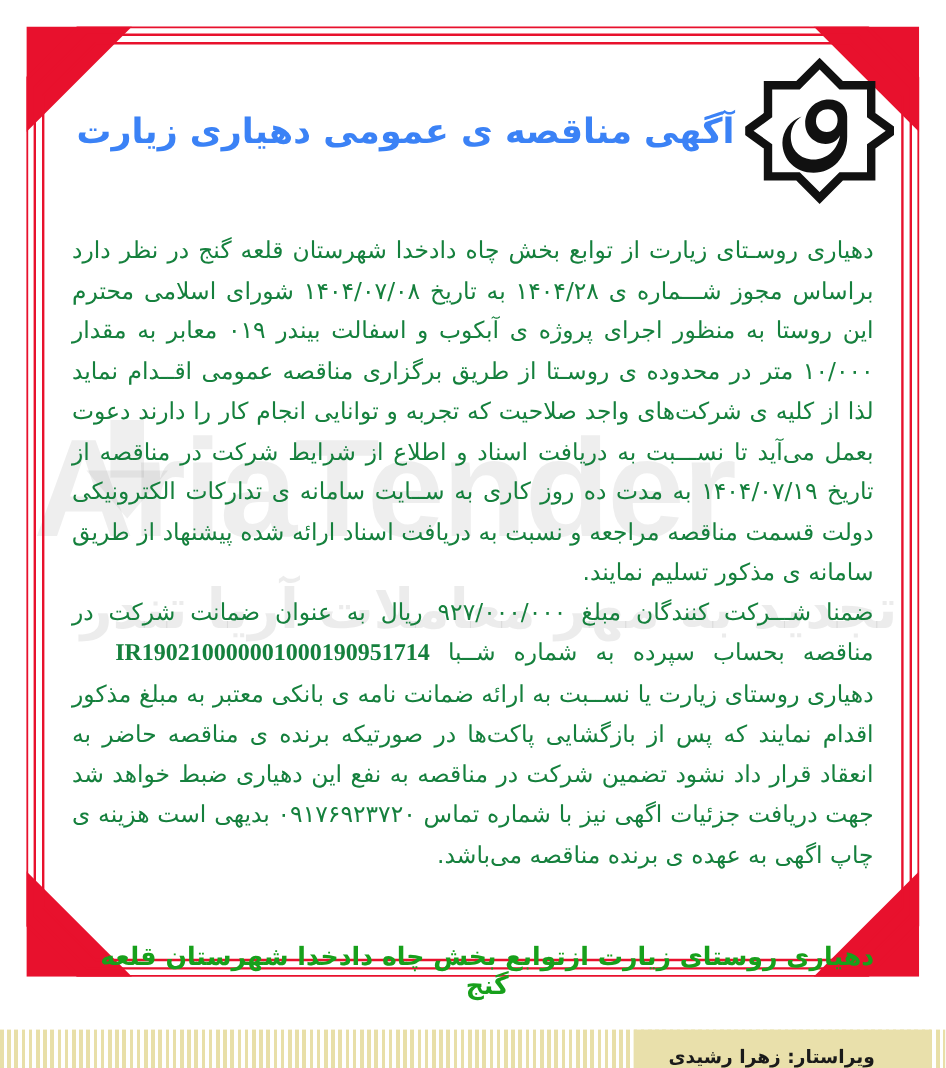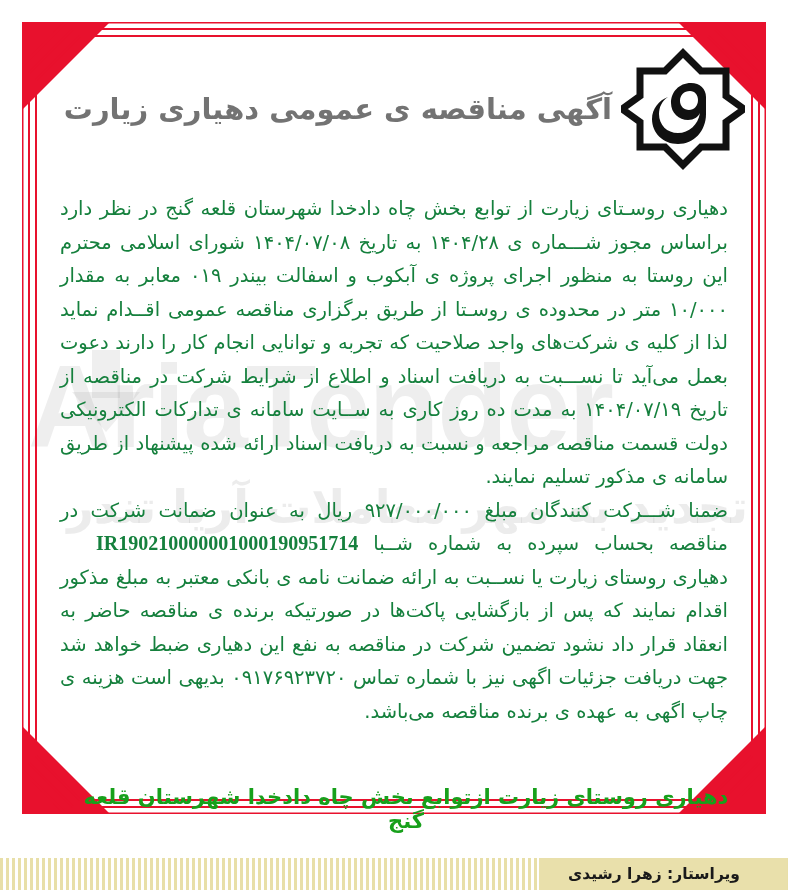--- a/index.html
+++ b/index.html
@@ -88,21 +88,21 @@
     top: 34px;
     width: 708px;
     height: 150px;
     z-index: 4;
     display: flex;
     flex-direction: row-reverse;
     align-items: center;
   }
   .header-title {
     flex: 1;
-    color: #737373;
+    color: #3b82f6;
     font-size: 29px;
     font-weight: bold;
     line-height: 1.55;
     text-align: right;
     padding-right: 6px;
     padding-left: 10px;
     letter-spacing: -0.4px;
   }
   .header-title .l2 { display: block; }
   .logo {
@@ -165,27 +165,27 @@
     height: 32px;
     z-index: 5;
     background: repeating-linear-gradient(
       90deg,
       #e8dfa8 0px, #e8dfa8 3px,
       #ffffff 3px, #ffffff 6px
     );
   }
   .bottom-bar-plate {
     position: absolute;
-    right: 1px;
+    right: 12px;
     top: 0;
     width: 248px;
     height: 32px;
     background: #e9e0ab;
     display: flex;
-    align-items: center;
+    align-items: flex-end;
     justify-content: center;
   }
   .bottom-bar-label {
     color: #1a1a1a;
     font-size: 15.5px;
     font-weight: bold;
     padding-right: 18px;
   }
 </style>
 </head>

